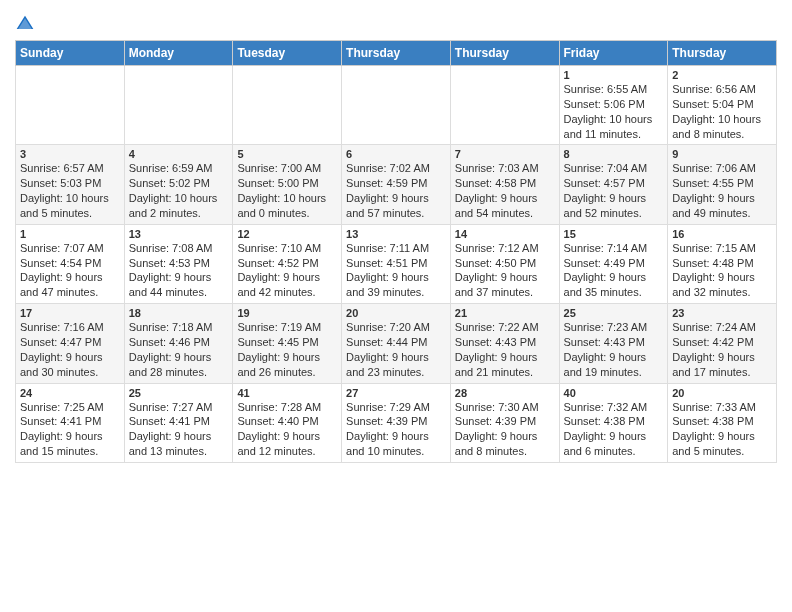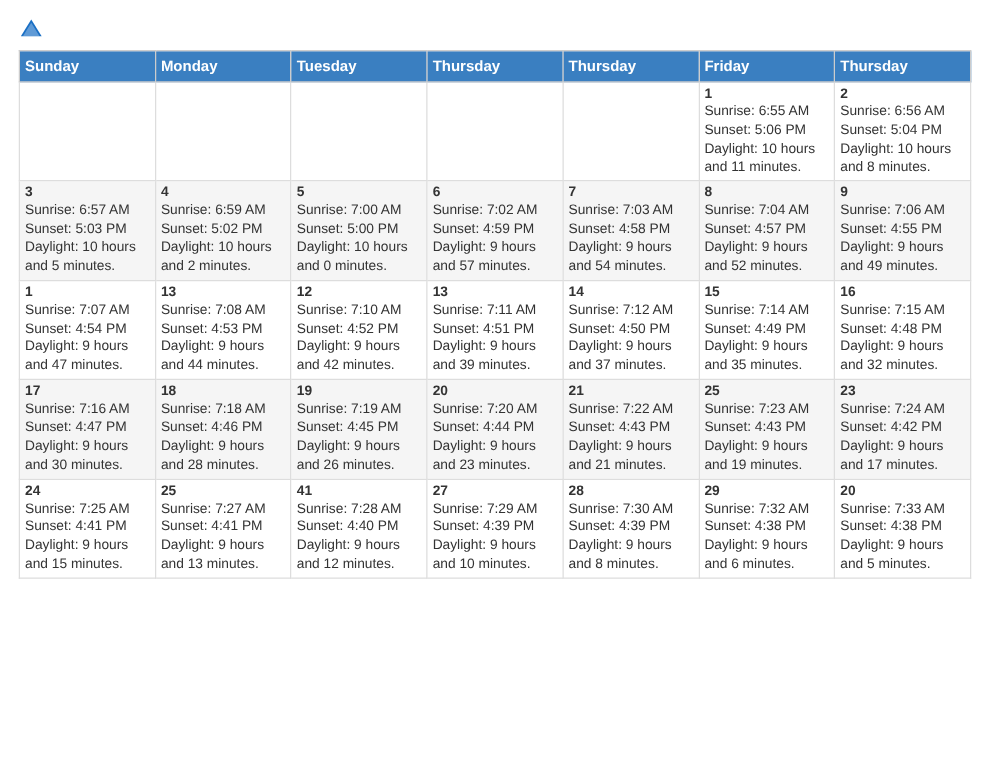--- a/index.html
+++ b/index.html
@@ -256,21 +256,21 @@
           </td>
           <td>
             <span class="day-num">27</span>
             <div class="day-info">Sunrise: 7:29 AM<br>Sunset: 4:39 PM<br>Daylight: 9 hours and 10 minutes.</div>
           </td>
           <td>
             <span class="day-num">28</span>
             <div class="day-info">Sunrise: 7:30 AM<br>Sunset: 4:39 PM<br>Daylight: 9 hours and 8 minutes.</div>
           </td>
           <td>
-            <span class="day-num">29</span>
+            <span class="day-num">40</span>
             <div class="day-info">Sunrise: 7:32 AM<br>Sunset: 4:38 PM<br>Daylight: 9 hours and 6 minutes.</div>
           </td>
           <td>
             <span class="day-num">20</span>
             <div class="day-info">Sunrise: 7:33 AM<br>Sunset: 4:38 PM<br>Daylight: 9 hours and 5 minutes.</div>
           </td>
         </tr>
       </tbody>
   </table>
 </div>

